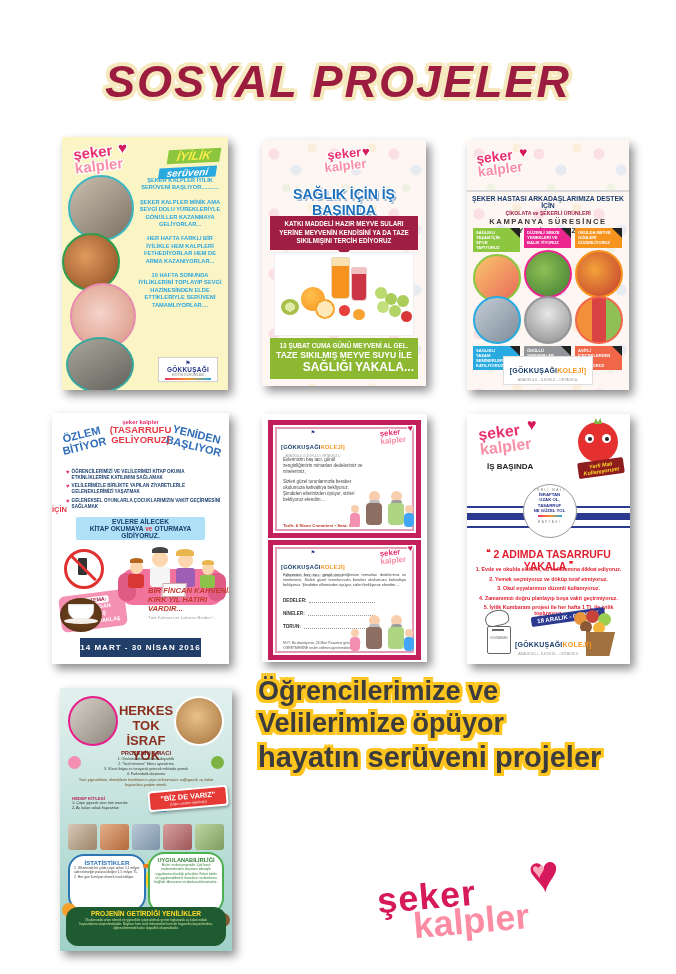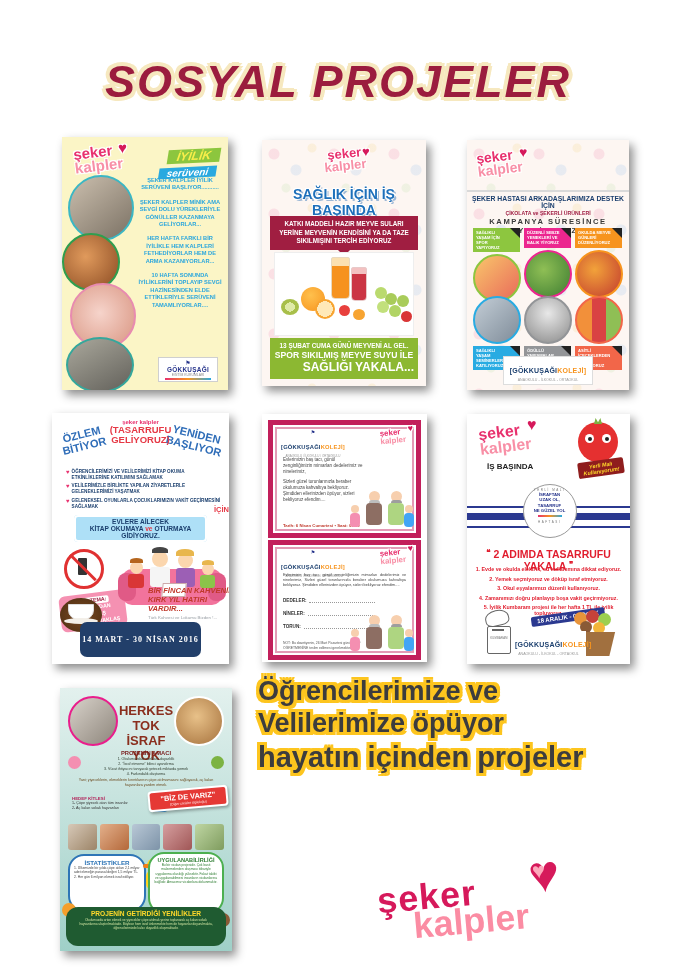--- a/index.html
+++ b/index.html
@@ -94,21 +94,21 @@
     color:#2f6db8;font-weight:800;font-size:11px;line-height:1.05;}
   .p4-rotr{position:absolute;right:4px;top:16px;width:60px;text-align:center;transform:rotate(14deg);
     color:#2f6db8;font-weight:800;font-size:11px;line-height:1.05;}
   .p4-logo{position:absolute;left:0;right:0;top:6px;text-align:center;}
   .p4-logo-sk{display:block;color:#e8316e;font-weight:bold;font-size:6px;}
   .p4-logo-main{display:block;color:#e63946;font-weight:800;font-size:9.5px;line-height:1.05;}
   .p4-bullets{position:absolute;left:14px;top:56px;right:8px;}
   .p4-bullet{display:flex;align-items:flex-start;margin-bottom:3px;}
   .p4-bullet .bh{color:#e8316e;font-size:6px;margin-right:2px;line-height:1;}
   .p4-bullet .bt{color:#1b3f6e;font-weight:bold;font-size:4.6px;line-height:1.25;}
-  .p4-icin{position:absolute;top:92px;left:0;right:0;text-align:right;color:#e63946;font-weight:800;font-size:7.5px;}
+  .p4-icin{position:absolute;top:92px;left:0;right:0;text-align:left;color:#e63946;font-weight:800;font-size:7.5px;}
   .p4-ribbon{position:absolute;top:102px;left:22px;right:22px;background:#aee0f7;border-radius:4px;
     box-shadow:inset 0 0 0 2px #fff;text-align:center;padding:3px 2px;}
   .p4-r1{display:block;color:#1b3f6e;font-weight:800;font-size:6.6px;}
   .p4-r2{display:block;color:#1b3f6e;font-weight:800;font-size:6.6px;}
   .p4-r2 .ve{color:#e63946;}
   .nophone{position:absolute;left:12px;top:136px;width:34px;height:34px;border:3px solid #e03131;border-radius:50%;}
   .nophone .ph{position:absolute;left:11px;top:6px;width:9px;height:17px;background:#333;border-radius:1px;}
   .nophone .bar{position:absolute;left:-2px;top:14px;width:36px;height:3px;background:#e03131;transform:rotate(45deg);}
   .p4-note{position:absolute;left:8px;top:180px;width:62px;background:#f591b2;border-radius:6px;
     transform:rotate(-7deg);color:#fff;font-weight:800;font-size:5.3px;line-height:1.3;text-align:center;padding:4px 2px;}
@@ -120,22 +120,22 @@
   .couch .hair{position:absolute;border-radius:50% 50% 0 0;}
   .couch .body{position:absolute;border-radius:3px;}
   .couch .book{position:absolute;left:40px;bottom:8px;width:22px;height:12px;background:#fff;border:1px solid #caa;transform:skewX(-6deg);}
   .coffee{position:absolute;left:8px;bottom:30px;width:44px;height:40px;}
   .coffee .splat{position:absolute;left:0;top:4px;width:42px;height:34px;border-radius:50%;background:radial-gradient(#7a4a22,#4c2d12);}
   .coffee .cup{position:absolute;left:8px;top:10px;width:24px;height:14px;background:#fff;border-radius:0 0 10px 10px;border:1px solid #ddd;}
   .coffee .sauce{position:absolute;left:4px;top:24px;width:34px;height:6px;background:#f3efe8;border-radius:50%;}
   .p4-coffee-text{position:absolute;left:96px;bottom:44px;width:96px;}
   .p4-c1,.p4-c2{display:block;color:#c0392b;font-weight:800;font-style:italic;font-size:7.6px;}
   .p4-c3{display:block;color:#9aa0a6;font-size:4.4px;margin-top:2px;}
-  .p4-footer{position:absolute;left:28px;right:28px;bottom:7px;background:#223f6a;border-radius:7px;
-    color:#fff;font-weight:800;font-size:8px;letter-spacing:1px;text-align:center;padding:13px 0;font-family:Liberation Serif, serif;}
+  .p4-footer{position:absolute;left:28px;right:28px;bottom:7px;background:#223f6a;border-radius:0;
+    color:#fff;font-weight:800;font-size:8px;letter-spacing:1px;text-align:center;padding:5px 0;}
   
   #p5{left:262px;top:414px;width:165px;height:248px;background:#fff;}
   .card{position:absolute;left:6px;right:6px;border:5px solid #c21f5b;background:#fff;
     box-shadow:inset 0 0 0 2px #fff,inset 0 0 0 4px rgba(194,31,91,.45);}
   #card1{top:6px;height:108px;}
   #card2{top:126px;height:110px;}
   .card .gk-mini{position:absolute;left:8px;top:5px;text-align:center;}
   .card .gk-mini .gk-line{font-size:5.8px;}
   .card .gk-mini .gk-sub{font-size:3px;}
   .card .flagchip{display:block;color:#26348b;font-size:5px;line-height:1;}
@@ -302,21 +302,21 @@
       <div class="shape" style="left:78px;top:56px;width:12px;height:11px;background:#f7a431;"></div>
       <div class="shape" style="left:100px;top:34px;width:12px;height:12px;background:#bada6e;"></div>
       <div class="shape" style="left:110px;top:40px;width:12px;height:12px;background:#a9cc5a;"></div>
       <div class="shape" style="left:102px;top:48px;width:12px;height:12px;background:#c2e07c;"></div>
       <div class="shape" style="left:114px;top:52px;width:12px;height:12px;background:#b1d465;"></div>
       <div class="shape" style="left:122px;top:42px;width:12px;height:12px;background:#a9cc5a;"></div>
       <div class="shape" style="left:126px;top:58px;width:11px;height:11px;background:#d93636;"></div>
     </div>
     <div class="p2-green">
       <span class="p2-g1">13 ŞUBAT CUMA GÜNÜ MEYVENİ AL GEL.</span>
-      <span class="p2-g2">SPOR SIKILMIŞ MEYVE SUYU İLE</span>
+      <span class="p2-g2">TAZE SIKILMIŞ MEYVE SUYU İLE</span>
       <span class="p2-g3">SAĞLIĞI YAKALA...</span>
     </div>
   </div>
 
   <div id="p3" class="poster hearts">
     <div class="sk-logo">
       <span class="sk1">şeker</span>
       <span class="sk2">kalpler</span>
     </div>
     <span class="sk-heart">♥</span>
@@ -635,21 +635,21 @@
     <div class="p7-m2"></div>
     <div class="p7-banner">
       <span class="t">PROJENİN GETİRDİĞİ YENİLİKLER</span>
       <span class="x">Okulumuzda artan ekmek ve yiyecekler çöpe atılmak yerine toplanarak aç kalan sokak hayvanlarına ulaştırılmaktadır. Böylece hem israf önlenmekte hem de hayvanlar doyurulmakta, öğrencilerimizde kalıcı duyarlılık oluşmaktadır.</span>
     </div>
   </div>
 
   <div class="outro">
     <div class="ol1">Öğrencilerimize ve</div>
     <div class="ol2">Velilerimize öpüyor</div>
-    <div class="ol3">hayatın içinden projeler</div>
+    <div class="ol3">hayatın serüveni projeler</div>
   </div>
 
   <div class="big-logo">
     <div class="w1">şeker</div>
     <div class="w2">kalpler</div>
     <div class="bh1">♥</div>
     <div class="bh2">♥</div>
   </div>
 
 </div>

